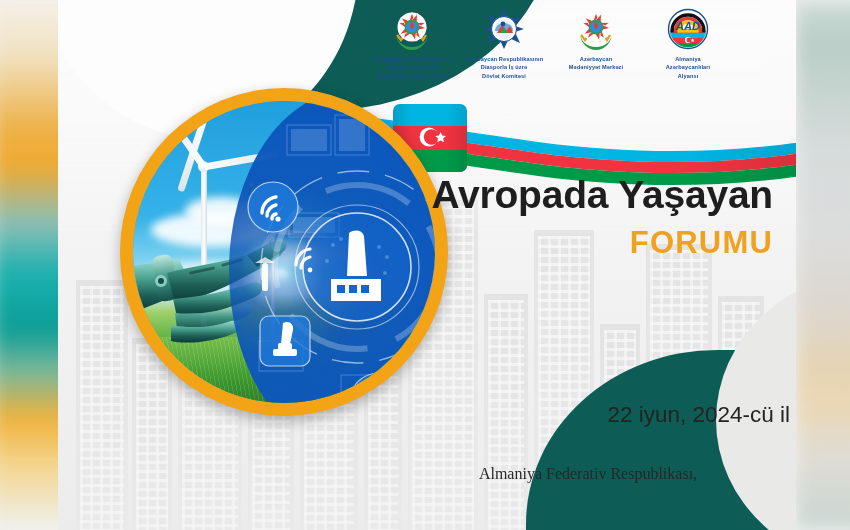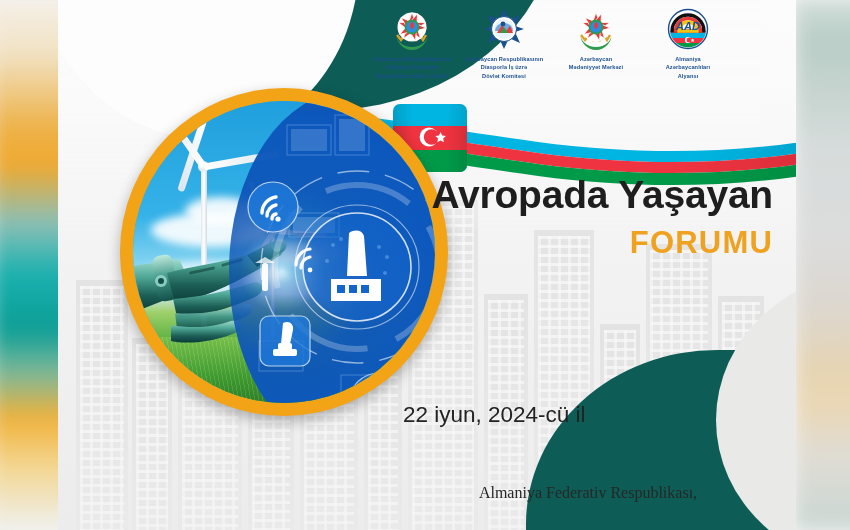--- a/index.html
+++ b/index.html
@@ -77,24 +77,24 @@
   .hand{position:absolute;left:-6px;bottom:46px;width:220px;height:150px;z-index:3;}
   .hud{position:absolute;right:-34px;top:-10px;width:240px;height:360px;z-index:4;
     background:radial-gradient(ellipse at 22% 50%,rgba(10,70,160,.0) 0%,rgba(12,80,175,.72) 16%,
       rgba(13,86,185,.95) 34%,#0d58bd 60%,#0a4aa6 100%);
     border-radius:50% 0 0 50%/50% 0 0 50%;}
 
   
   #headline{position:absolute;left:345px;top:170px;width:370px;text-align:right;z-index:8;}
   .h-line{font-size:39px;line-height:1.30;color:#1e1e1e;font-weight:700;letter-spacing:-.2px;}
   .h-forum{font-size:31px;font-weight:700;color:#efa220;letter-spacing:1.2px;margin-top:4px;}
-  #date{position:absolute;left:345px;top:402px;width:370px;text-align:left;z-index:8;
+  #date{position:absolute;left:362px;top:402px;width:370px;text-align:right;z-index:8;
     font-size:22.5px;color:#232323;}
   #place{position:absolute;left:330px;top:462px;width:400px;text-align:center;z-index:8;
-    font-family:"Liberation Serif",serif;font-size:16px;line-height:1.55;color:#272727;margin-top:19px;}
+    font-family:"Liberation Serif",serif;font-size:16px;line-height:1.55;color:#272727;}
 </style>
 </head>
 <body>
 
 <div id="poster">
 
   <div class="band band-left"></div>
   <div class="band band-right"></div>
 
   <div id="card">

